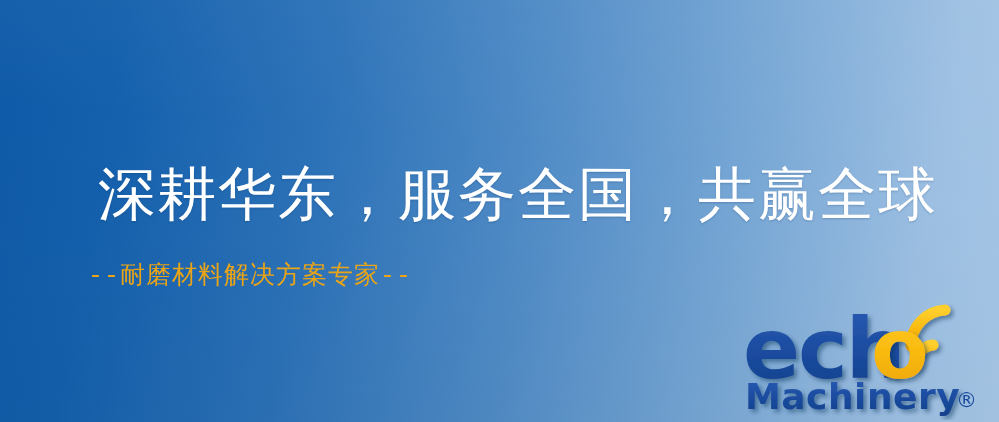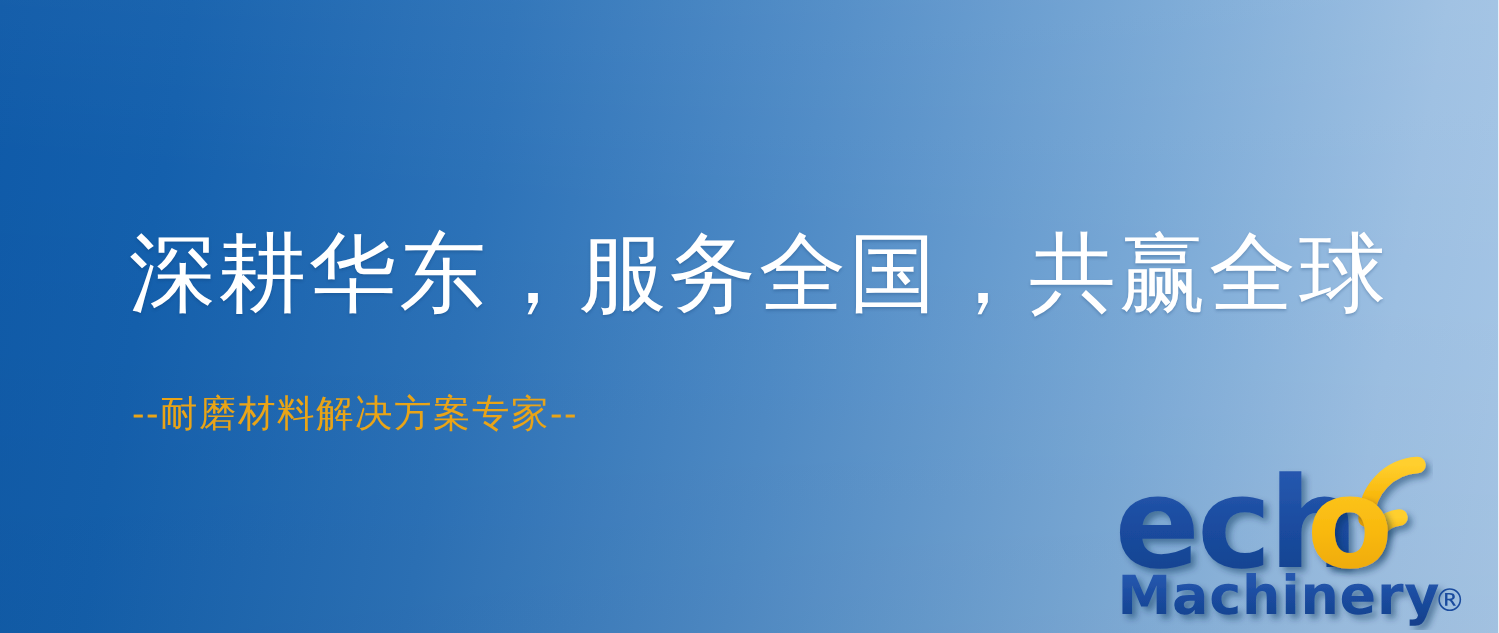--- a/index.html
+++ b/index.html
@@ -36,39 +36,39 @@
         rgba(255,255,255,0.05) 0%,
         rgba(255,255,255,0.00) 38%,
         rgba(0,0,0,0.035) 100%);
     pointer-events: none;
   }
 
   .headline {
     position: absolute;
     left: 86px;
     top: 154px;
-    margin: 0;
+    margin: 12px;
     color: #ffffff;
     font-family: "Liberation Serif", "DejaVu Serif", serif;
     font-size: 58px;
     font-weight: 400;
     letter-spacing: 2px;
     line-height: 1;
     white-space: nowrap;
     text-shadow: 0 1px 2px rgba(10,50,100,0.25);
     z-index: 3;
   }
 
   .subtitle {
     position: absolute;
     left: 88px;
     top: 264px;
     margin: 0;
     color: #e9a417;
-    font-family: Liberation Sans, sans-serif;
+    font-family: Liberation Mono, monospace;
     font-size: 25px;
     font-weight: 400;
     letter-spacing: 1px;
     line-height: 1;
     white-space: nowrap;
     z-index: 3;
   }
 
   
   .logo {

